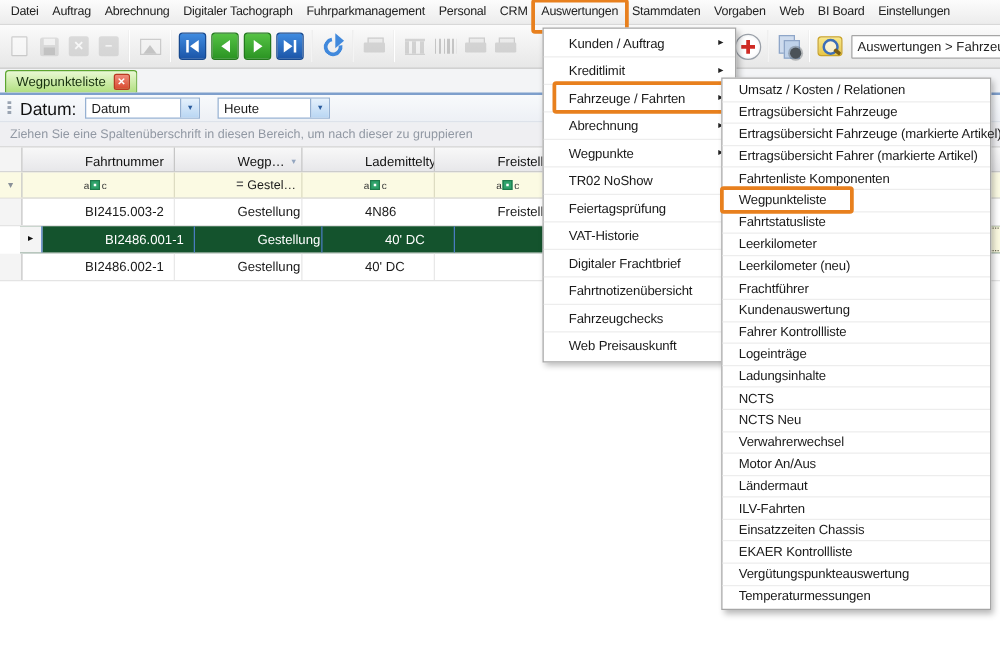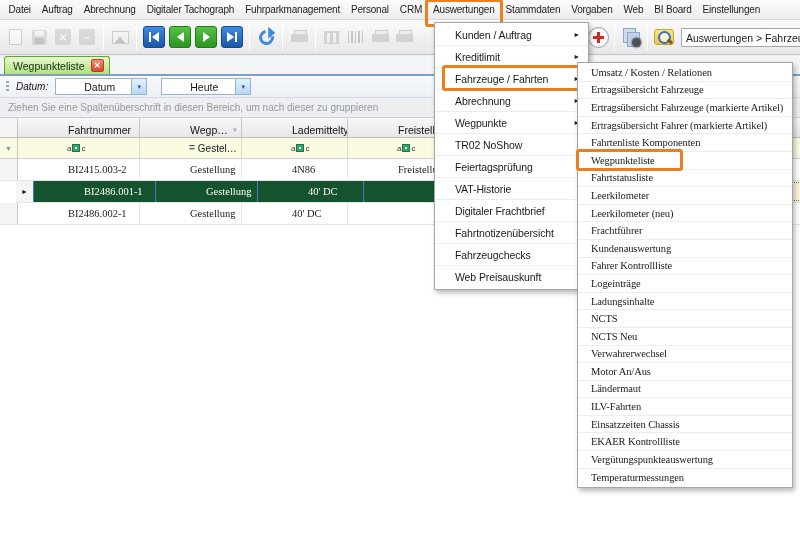--- a/index.html
+++ b/index.html
@@ -72,42 +72,42 @@
   .tabstrip { height: 21px; background: #F3F4F6; border-bottom: 2px solid #7E9FCC; display: flex; align-items: flex-end; padding-left: 4px; position: relative; z-index: 5; }
   .tab { display: flex; align-items: center; gap: 6px; height: 18px; padding: 0 5px 0 8px;
     font-size: 10.5px; color: #16300e; background: linear-gradient(#E9F9D3,#B1DF80); border: 1px solid #5CA52E; border-bottom: none; border-radius: 3px 3px 0 0; }
   .tab-close { width: 13px; height: 13px; border-radius: 2px; background: linear-gradient(#F08B7B,#D94A30); border: 1px solid #B93A22;
     color: #fff; font-size: 8px; font-weight: bold; display: flex; align-items: center; justify-content: center; line-height: 1; }
 
   
   .datebar { height: 22px; background: linear-gradient(#F8FAFC,#EDF0F5); border-bottom: 1px solid #D4DAE4;
     display: flex; align-items: center; padding: 0 6px; gap: 7px; }
   .grip { width: 3px; height: 11px; background: repeating-linear-gradient(#9aa4b2 0 2px, transparent 2px 4px); flex: 0 0 auto; }
-  .datebar label { font-size: 10px; color: #111; font-style: italic; }
+  .datebar label { font-size: 14px; color: #111; }
   .combo { height: 17px; border: 1px solid #96B1D2; background: #fff; display: flex; align-items: stretch; }
-  .combo .val { flex: 1; font-size: 10.5px; padding: 2px 4px; white-space: nowrap; overflow: hidden; margin-left: 24px; }
+  .combo .val { flex: 1; font-size: 10.5px; padding: 2px 4px; white-space: nowrap; overflow: hidden; }
   .combo .btn { width: 15px; background: linear-gradient(#E5F1FC,#B9D6F3); border-left: 1px solid #96B1D2;
     display: flex; align-items: center; justify-content: center; font-size: 6px; color: #2A5C9E; }
 
   
   .grouppanel { height: 19px; background: #EFEFF2; display: flex; align-items: center; padding-left: 8px;
     font-size: 10px; color: #9198A3; }
 
   
   .grid { position: relative; background: #fff; }
   .g-row-base { display: flex; align-items: stretch; gap: 45px; }
   .gh { height: 21px; background: linear-gradient(#F8F8F8,#E7E7EA); border-top: 1px solid #CFCFCF; border-bottom: 1px solid #BDBDBD; }
   .gh .gc { border-right: 1px solid #C6C6C6; font-size: 10.5px; color: #111; padding: 4px 3px 0 5px;
     white-space: nowrap; overflow: hidden; text-overflow: ellipsis; display: flex; align-items: center; }
   .gf { height: 21px; background: #FBFAE3; border-bottom: 1px solid #D0D0D0; }
   .gf .gc { border-right: 1px solid #DDDCC2; display: flex; align-items: center; gap: 3px; padding: 0 4px; font-size: 10px;
     white-space: nowrap; overflow: hidden; }
   .gr { height: 22px; background: #fff; border-bottom: 1px solid #E4E4E4; font-size: 10.5px; }
   .gr .gc { border-right: 1px solid #E8E8E8; display: flex; align-items: center; padding: 0 5px;
-    white-space: nowrap; overflow: hidden; text-overflow: ellipsis; font-family: Liberation Serif, serif; }
+    white-space: nowrap; overflow: hidden; text-overflow: ellipsis; }
   .gr.sel { background: #14532d; color: #fff; margin-left: 16px; }
   .gr.sel .gc { border-right-color: #4A7BC0; }
   .gc.ind { flex: 0 0 18px; background: #F4F4F4; border-right: 1px solid #C6C6C6; display: flex; align-items: center; justify-content: center; padding: 0; }
   .gr .gc.ind { background: #F4F4F4; color: #111; }
   .c1 { flex: 0 0 77px; } .c2 { flex: 0 0 57px; } .c3 { flex: 0 0 61px; } .c4 { flex: 0 0 55px; } .c5 { flex: 0 0 523px; }
   .csliver { flex: 1 1 auto; border-right: none !important; }
   .gc.focused { background: #FBF9E0; outline: 1px dotted #6b6b55; outline-offset: -2px; color: transparent; }
   .sort-funnel { margin-left: auto; font-size: 6px; color: #94A6C0; }
   .funnel { font-size: 7px; color: #8A9199; }
   .row-arrow { font-size: 7px; color: #111; }
@@ -117,21 +117,21 @@
   .op-contains .sq:after { content:""; position: absolute; inset: 2px; background: #fff; }
 
   
   .menu { position: absolute; left: 434px; top: 22px; width: 155px; background: #fff; border: 1px solid #A6A6A6;
     box-shadow: 2px 3px 5px rgba(0,0,0,.28); z-index: 60; padding: 1px 0; }
   .menu-item { position: relative; height: 22px; display: flex; align-items: center; padding: 0 8px 0 20px;
     font-size: 10.5px; letter-spacing: -0.1px; color: #1a1a1a; white-space: nowrap; }
   .menu-item:not(:last-child) { border-bottom: 1px solid #EDEDED; }
   .menu-item .arrow { margin-left: auto; font-size: 7px; color: #222; }
   .submenu { position: absolute; left: 577px; top: 62px; width: 216px; background: #fff; border: 1px solid #A6A6A6;
-    box-shadow: 2px 3px 5px rgba(0,0,0,.28); z-index: 61; padding: 1px 0; font-family: Liberation Serif, serif; }
+    box-shadow: 2px 3px 5px rgba(0,0,0,.28); z-index: 61; padding: 1px 0; }
   .submenu-item { position: relative; height: 17.6px; display: flex; align-items: center; padding: 0 8px 0 13px;
     font-size: 10.5px; letter-spacing: -0.1px; color: #1a1a1a; white-space: nowrap; overflow: visible; }
   .submenu-item:not(:last-child) { border-bottom: 1px solid #EDEDED; }
 </style>
 </head>
 <body>
 
 <div class="menubar">
 
 <div class="mb-item">

